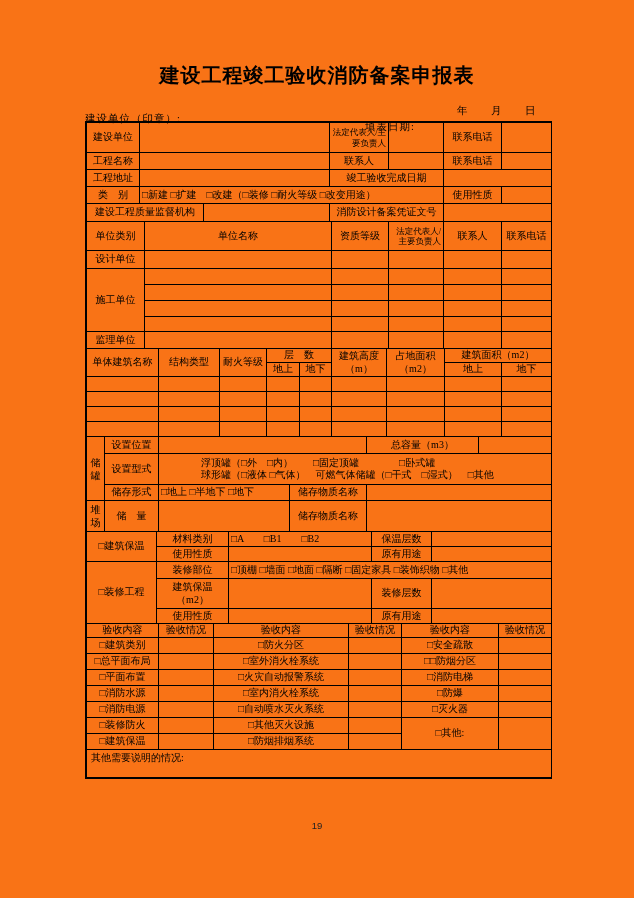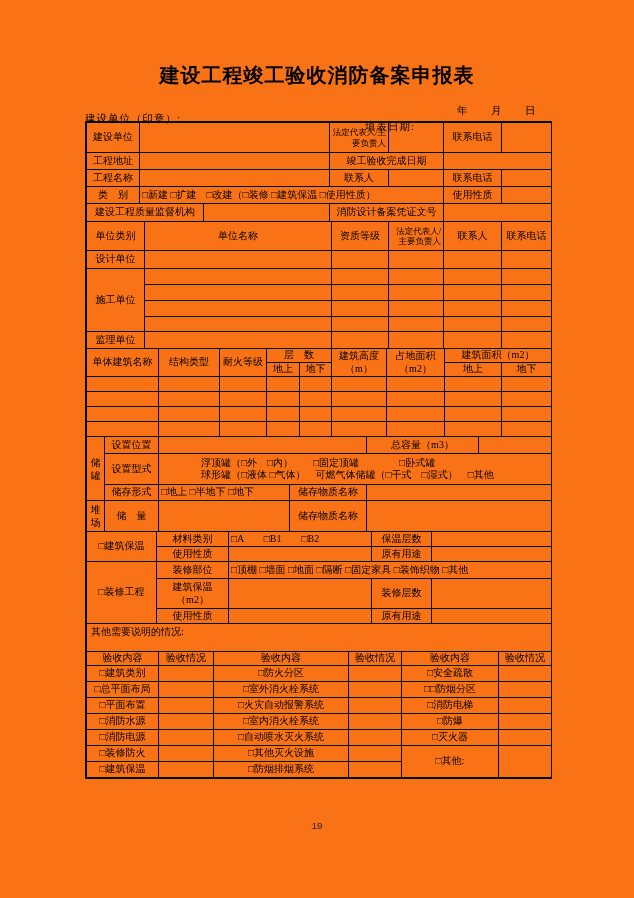--- a/index.html
+++ b/index.html
@@ -74,36 +74,36 @@
       <tbody>
           <tr class="r30">
         <td>建设单位</td>
         <td colspan="2"></td>
         <td class="small">法定代表人/主要负责人</td>
         <td></td>
         <td>联系电话</td>
         <td></td>
       </tr>
       <tr class="r17">
+        <td>工程名称</td>
+        <td colspan="2"></td>
+        <td>联系人</td>
+        <td></td>
+        <td>联系电话</td>
+        <td></td>
+      </tr>
+      <tr class="r17">
         <td>工程地址</td>
         <td colspan="2"></td>
         <td colspan="2">竣工验收完成日期</td>
         <td colspan="2"></td>
-      </tr>
-      <tr class="r17">
-        <td>工程名称</td>
-        <td colspan="2"></td>
-        <td>联系人</td>
-        <td></td>
-        <td>联系电话</td>
-        <td></td>
       </tr>
       <tr class="r17">
         <td>类　别</td>
-        <td colspan="4" class="l">□新建 □扩建　□改建（□装修 □建筑保温 □使用性质）</td>
+        <td colspan="4" class="l">□新建 □扩建　□改建（□装修 □耐火等级 □改变用途）</td>
         <td>使用性质</td>
         <td></td>
       </tr>
       <tr class="r18">
         <td colspan="2">建设工程质量监督机构</td>
         <td></td>
         <td colspan="2">消防设计备案凭证文号</td>
         <td colspan="2"></td>
       </tr>
     </tbody>
@@ -327,31 +327,20 @@
         <td>使用性质</td>
         <td></td>
         <td>原有用途</td>
         <td></td>
       </tr>
     </tbody>
       </table>
 
     <table class="ft">
       <colgroup>
-          <col style="width:465px">
-        </colgroup>
-      <tbody>
-          <tr class="r26">
-        <td class="topleft">其他需要说明的情况:</td>
-      </tr>
-    </tbody>
-      </table>
-
-    <table class="ft">
-      <colgroup>
           <col style="width:72px">
           <col style="width:55px">
           <col style="width:135px">
           <col style="width:53px">
           <col style="width:97px">
           <col style="width:53px">
         </colgroup>
       <tbody>
           <tr class="r13">
         <td>验收内容</td>
@@ -411,16 +400,27 @@
       </tr>
       <tr class="r16">
         <td>□建筑保温</td>
         <td></td>
         <td>□防烟排烟系统</td>
         <td></td>
       </tr>
     </tbody>
       </table>
 
+    <table class="ft">
+      <colgroup>
+          <col style="width:465px">
+        </colgroup>
+      <tbody>
+          <tr class="r26">
+        <td class="topleft">其他需要说明的情况:</td>
+      </tr>
+    </tbody>
+      </table>
+
   </div>
 
   <div class="pagenum">19</div>
 </div>
 
 </body></html>

